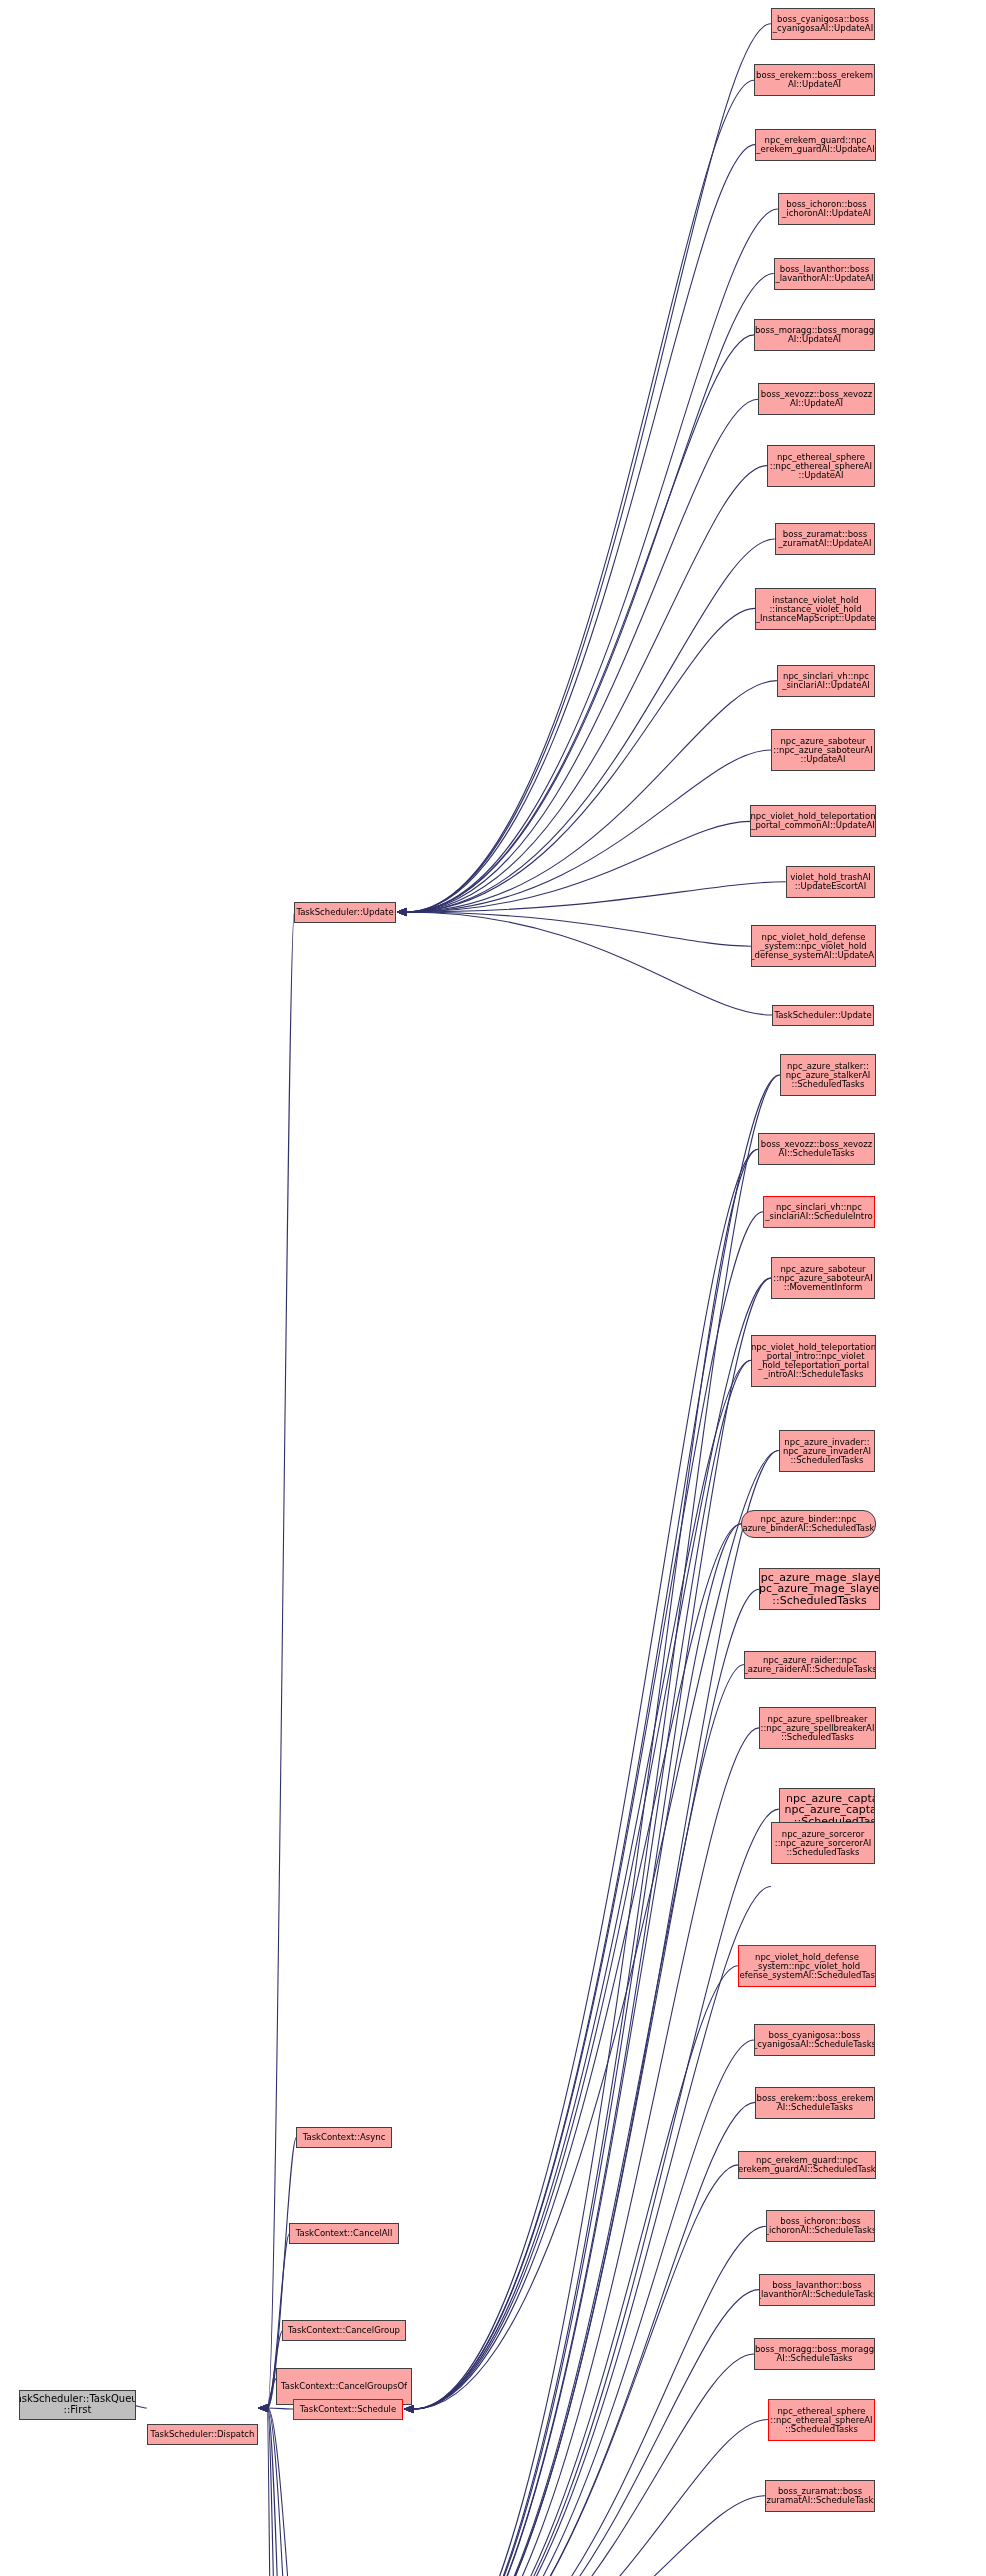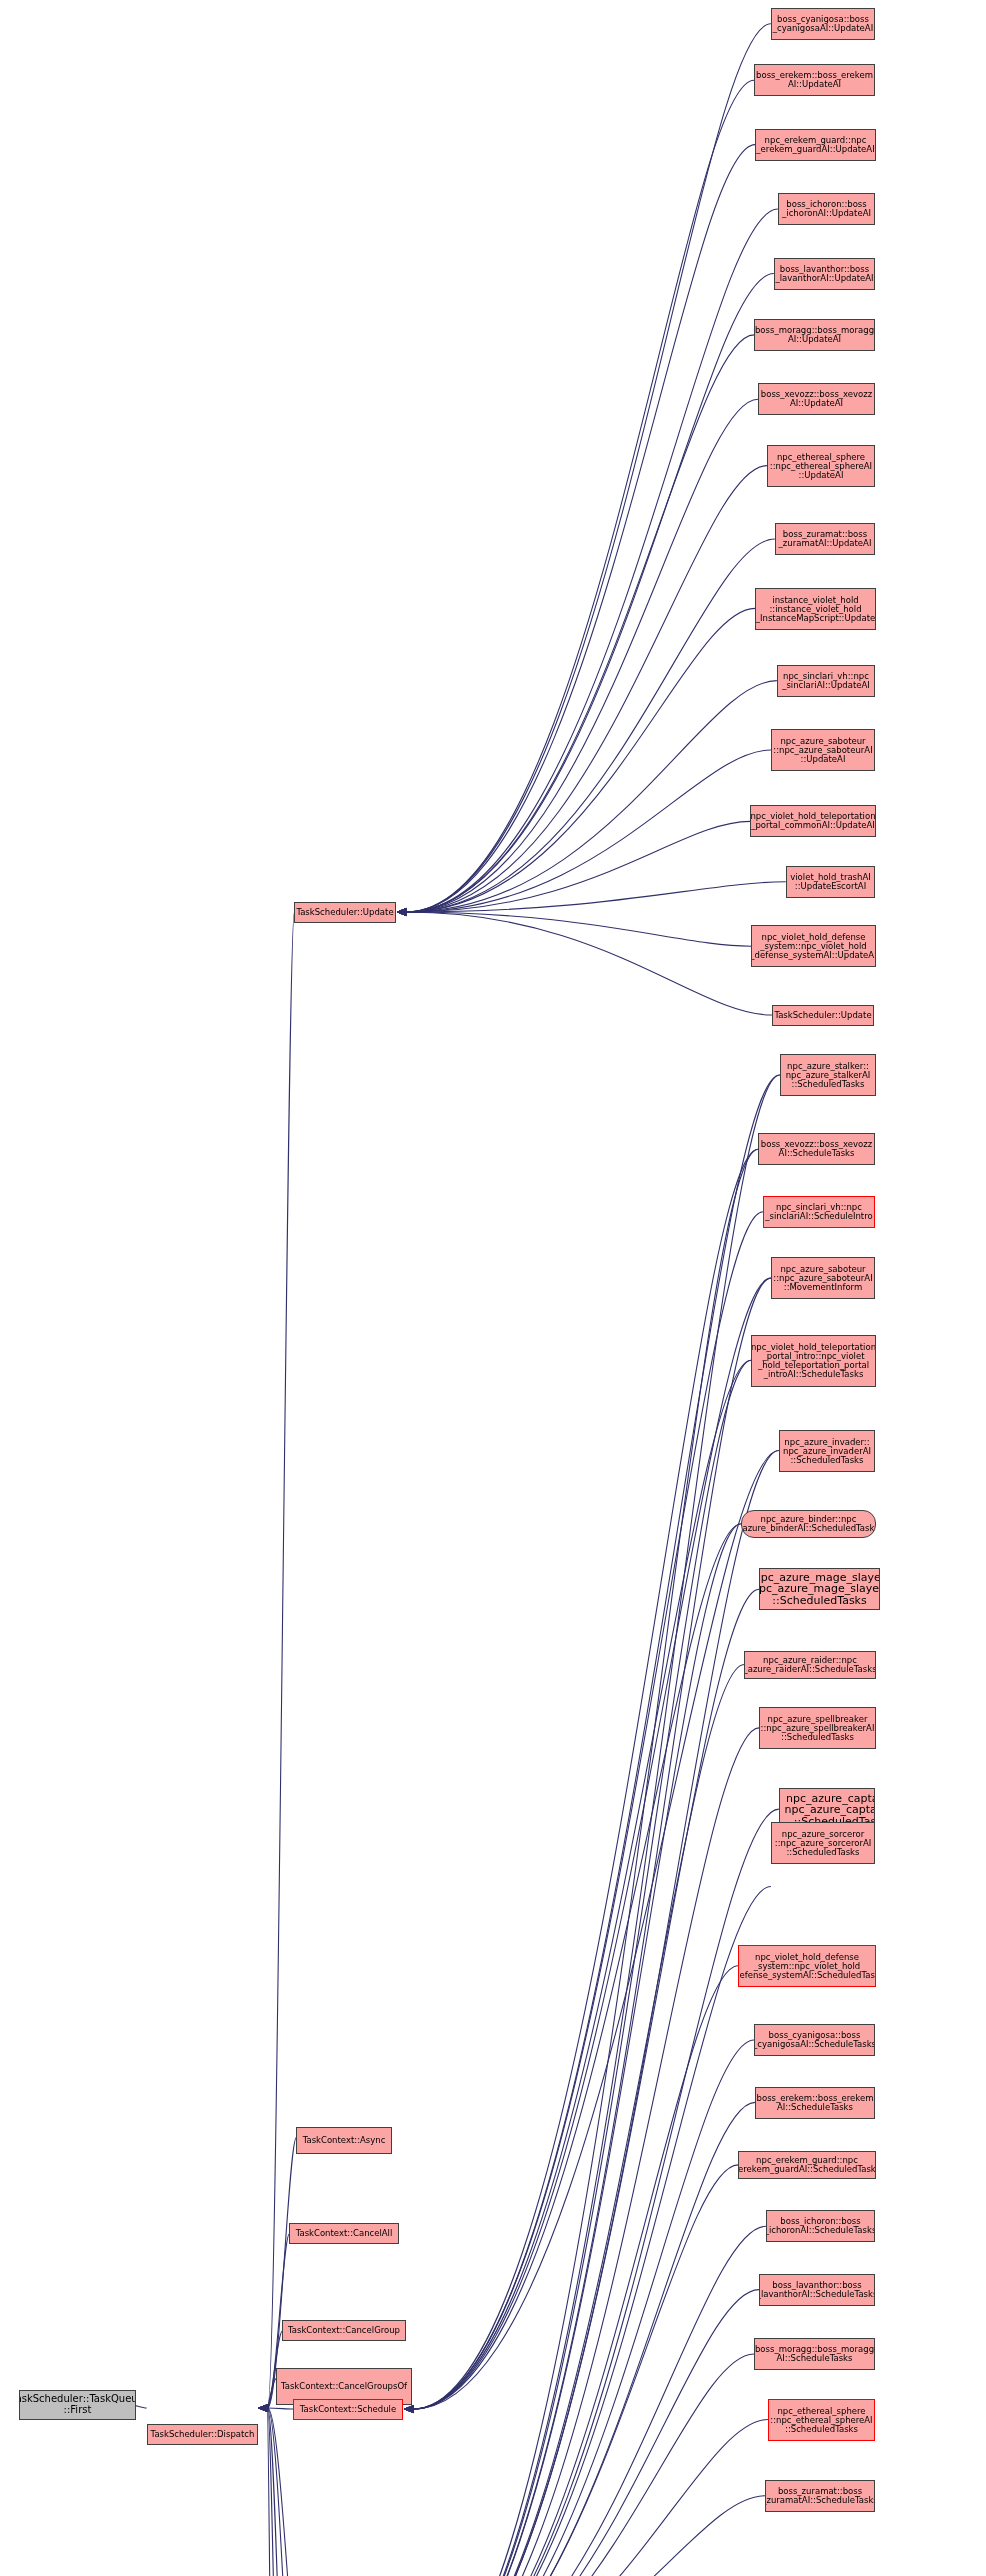--- a/index.html
+++ b/index.html
@@ -128,21 +128,21 @@
       <polygon points="407,2722.5 416,2719 416,2726" fill="#30306b" stroke="#30306b"></polygon>
       <path d="M 786 1464 C 710 1464 615 2722.5 416 2722.5" fill="none" stroke="#30306b" stroke-width="1.1"></path>
       <polygon points="407,2722.5 416,2719 416,2726" fill="#30306b" stroke="#30306b"></polygon>
       <path d="M 748 1538 C 679.6 1538 594.1 2722.5 416 2722.5" fill="none" stroke="#30306b" stroke-width="1.1"></path>
       <polygon points="407,2722.5 416,2719 416,2726" fill="#30306b" stroke="#30306b"></polygon>
     </svg>
 <div class="node root" style="left: 3px; top: 2390px; width: 117px; height: 30px; font-size: 10px; margin-left: 16px;"><span class="nlabel">TaskScheduler::TaskQueue
 ::First</span></div>
     <div class="node" style="left: 147px; top: 2398px; width: 111px; height: 21px; font-size: 8.5px; margin-top: 26px;"><span class="nlabel">TaskScheduler::Dispatch</span></div>
     <div class="node" style="left: 294px; top: 902px; width: 102px; height: 21px; font-size: 8.5px;"><span class="nlabel">TaskScheduler::Update</span></div>
-    <div class="node" style="left: 296px; top: 2127px; width: 96px; height: 27px; font-size: 8.5px;"><span class="nlabel">TaskContext::Async</span></div>
+    <div class="node" style="left: 296px; top: 2127px; width: 96px; height: 21px; font-size: 8.5px;"><span class="nlabel">TaskContext::Async</span></div>
     <div class="node" style="left: 289px; top: 2223px; width: 110px; height: 21px; font-size: 8.5px;"><span class="nlabel">TaskContext::CancelAll</span></div>
     <div class="node" style="left: 282px; top: 2320px; width: 124px; height: 21px; font-size: 8.5px;"><span class="nlabel">TaskContext::CancelGroup</span></div>
     <div class="node" style="left: 276px; top: 2368px; width: 136px; height: 37px; font-size: 8.5px;"><span class="nlabel">TaskContext::CancelGroupsOf</span></div>
     <div class="node hl" style="left: 293px; top: 2399px; width: 110px; height: 21px; font-size: 8.5px;"><span class="nlabel">TaskContext::Schedule</span></div>
     <div class="node" style="left: 771px; top: 8px; width: 104px; height: 32px; font-size: 8.5px;"><span class="nlabel">boss_cyanigosa::boss
 _cyanigosaAI::UpdateAI</span></div>
     <div class="node" style="left: 754px; top: 64px; width: 121px; height: 32px; font-size: 8.5px;"><span class="nlabel">boss_erekem::boss_erekem
 AI::UpdateAI</span></div>
     <div class="node" style="left: 755px; top: 129px; width: 121px; height: 32px; font-size: 8.5px;"><span class="nlabel">npc_erekem_guard::npc
 _erekem_guardAI::UpdateAI</span></div>

